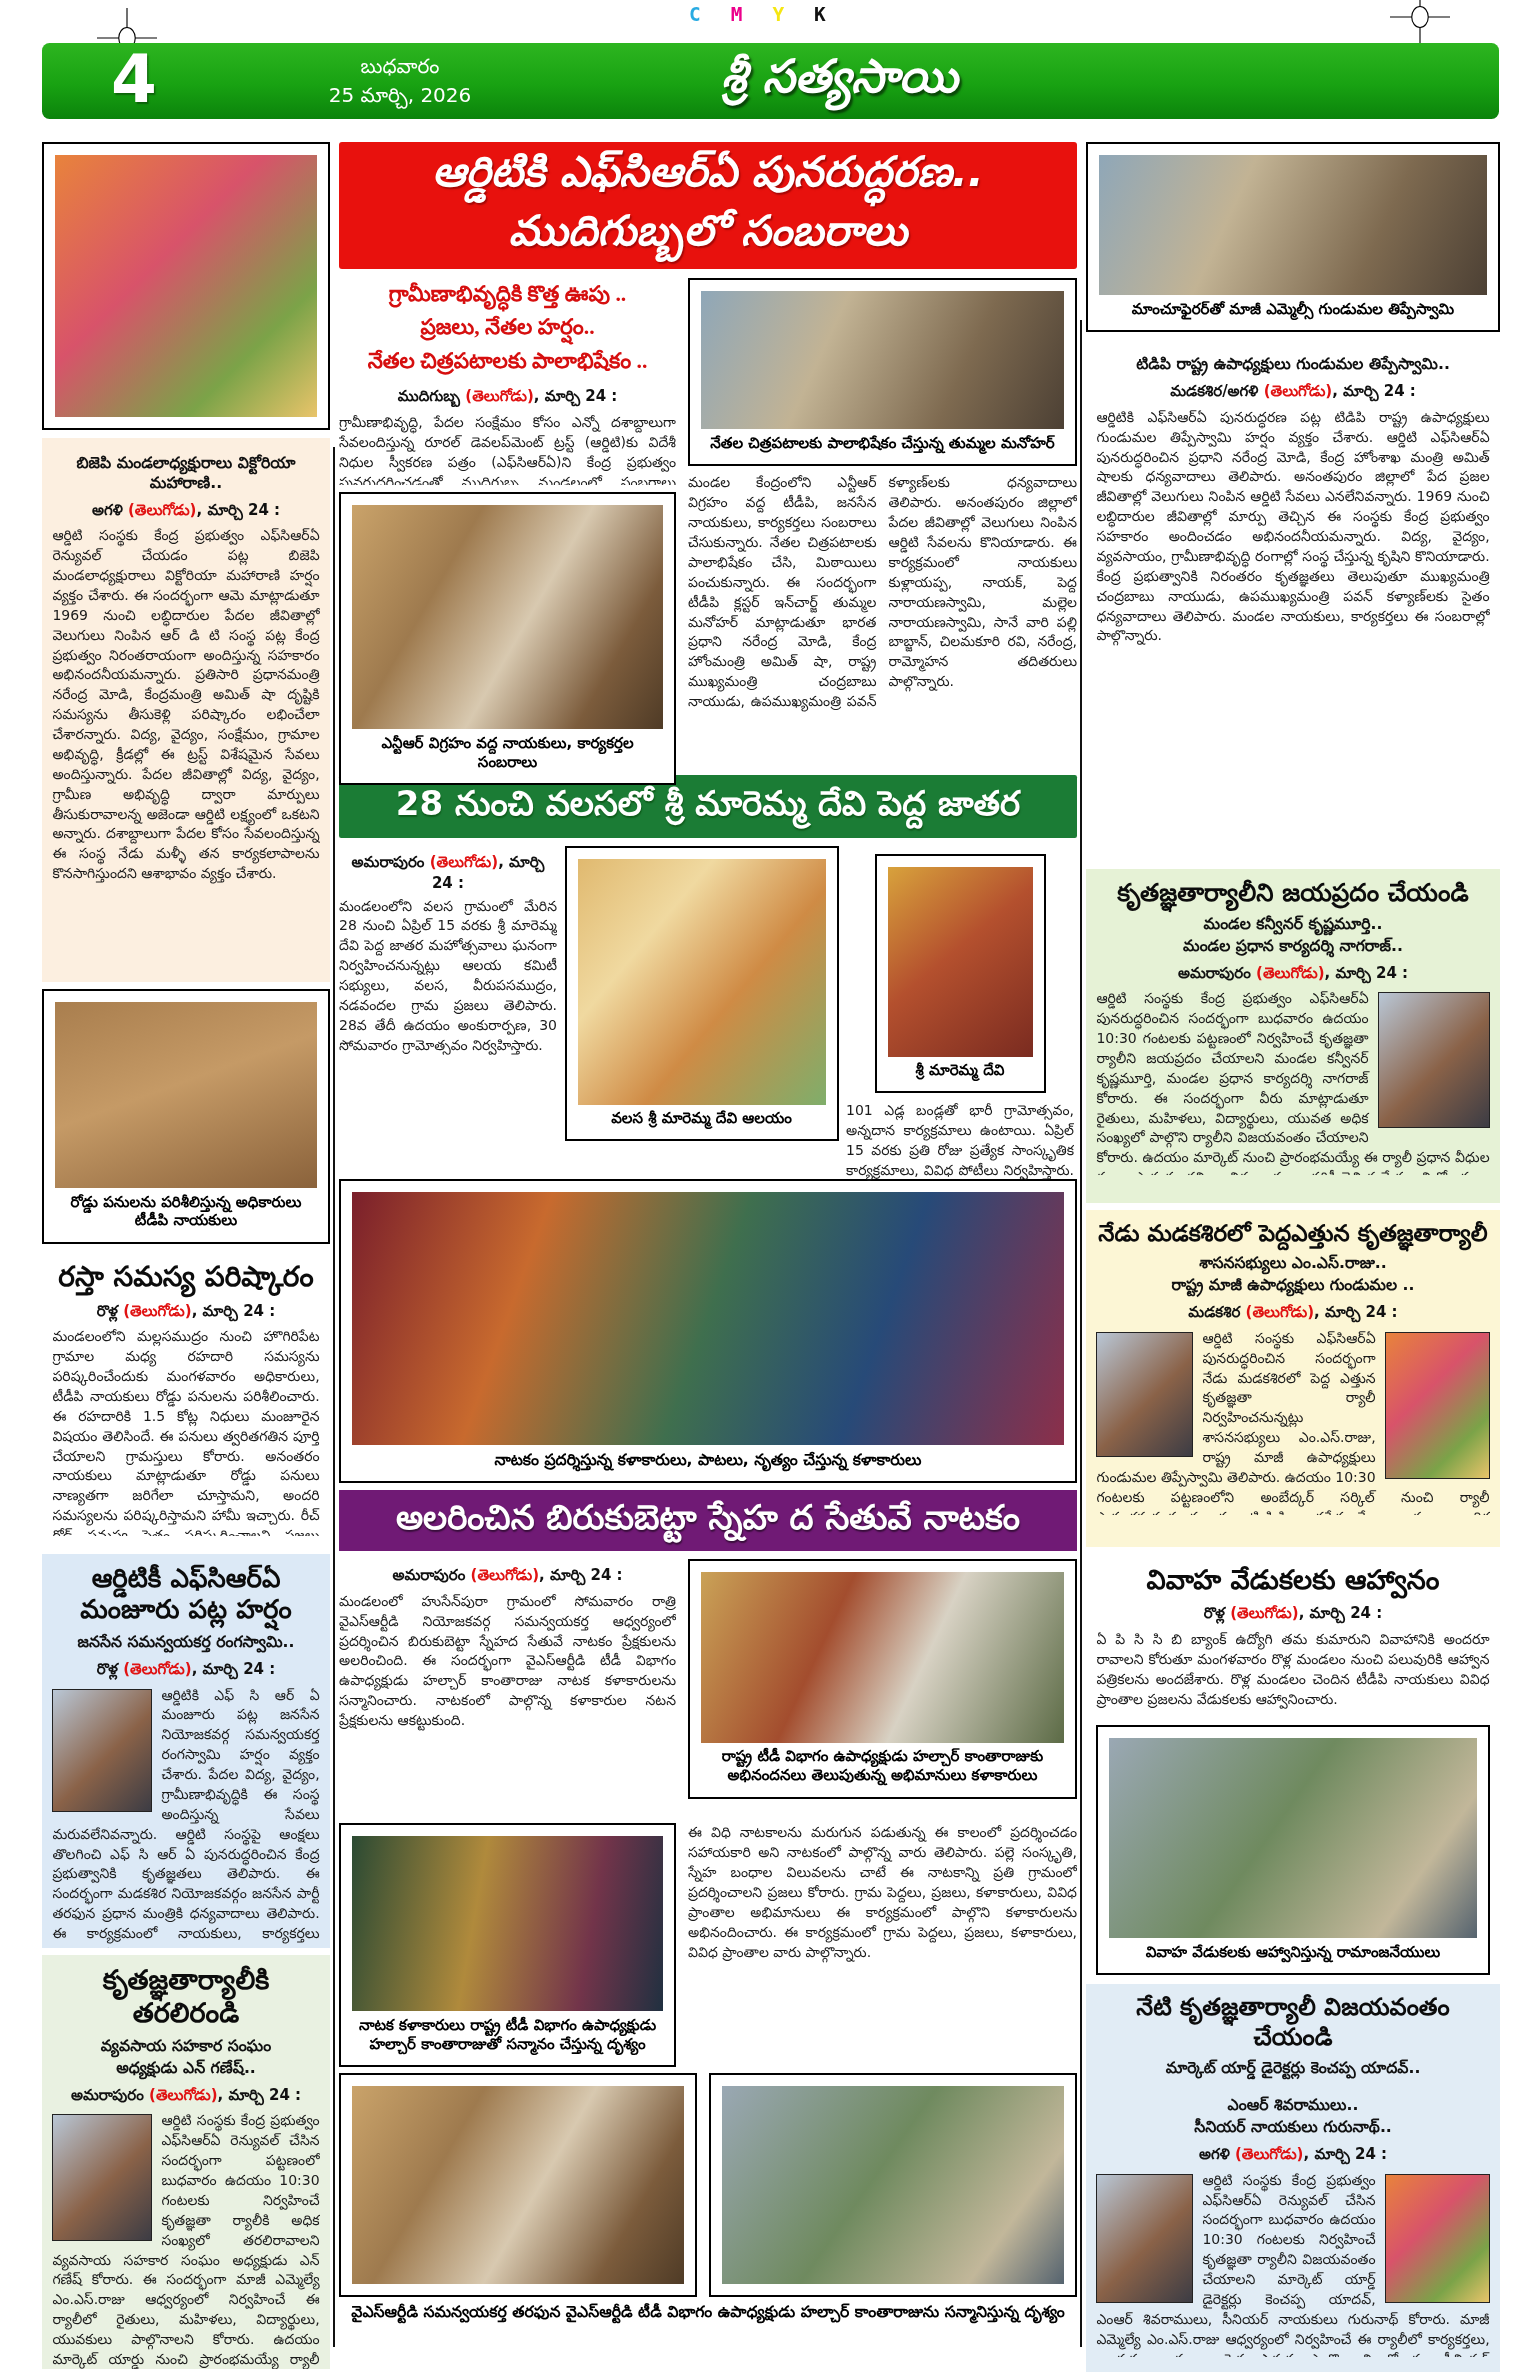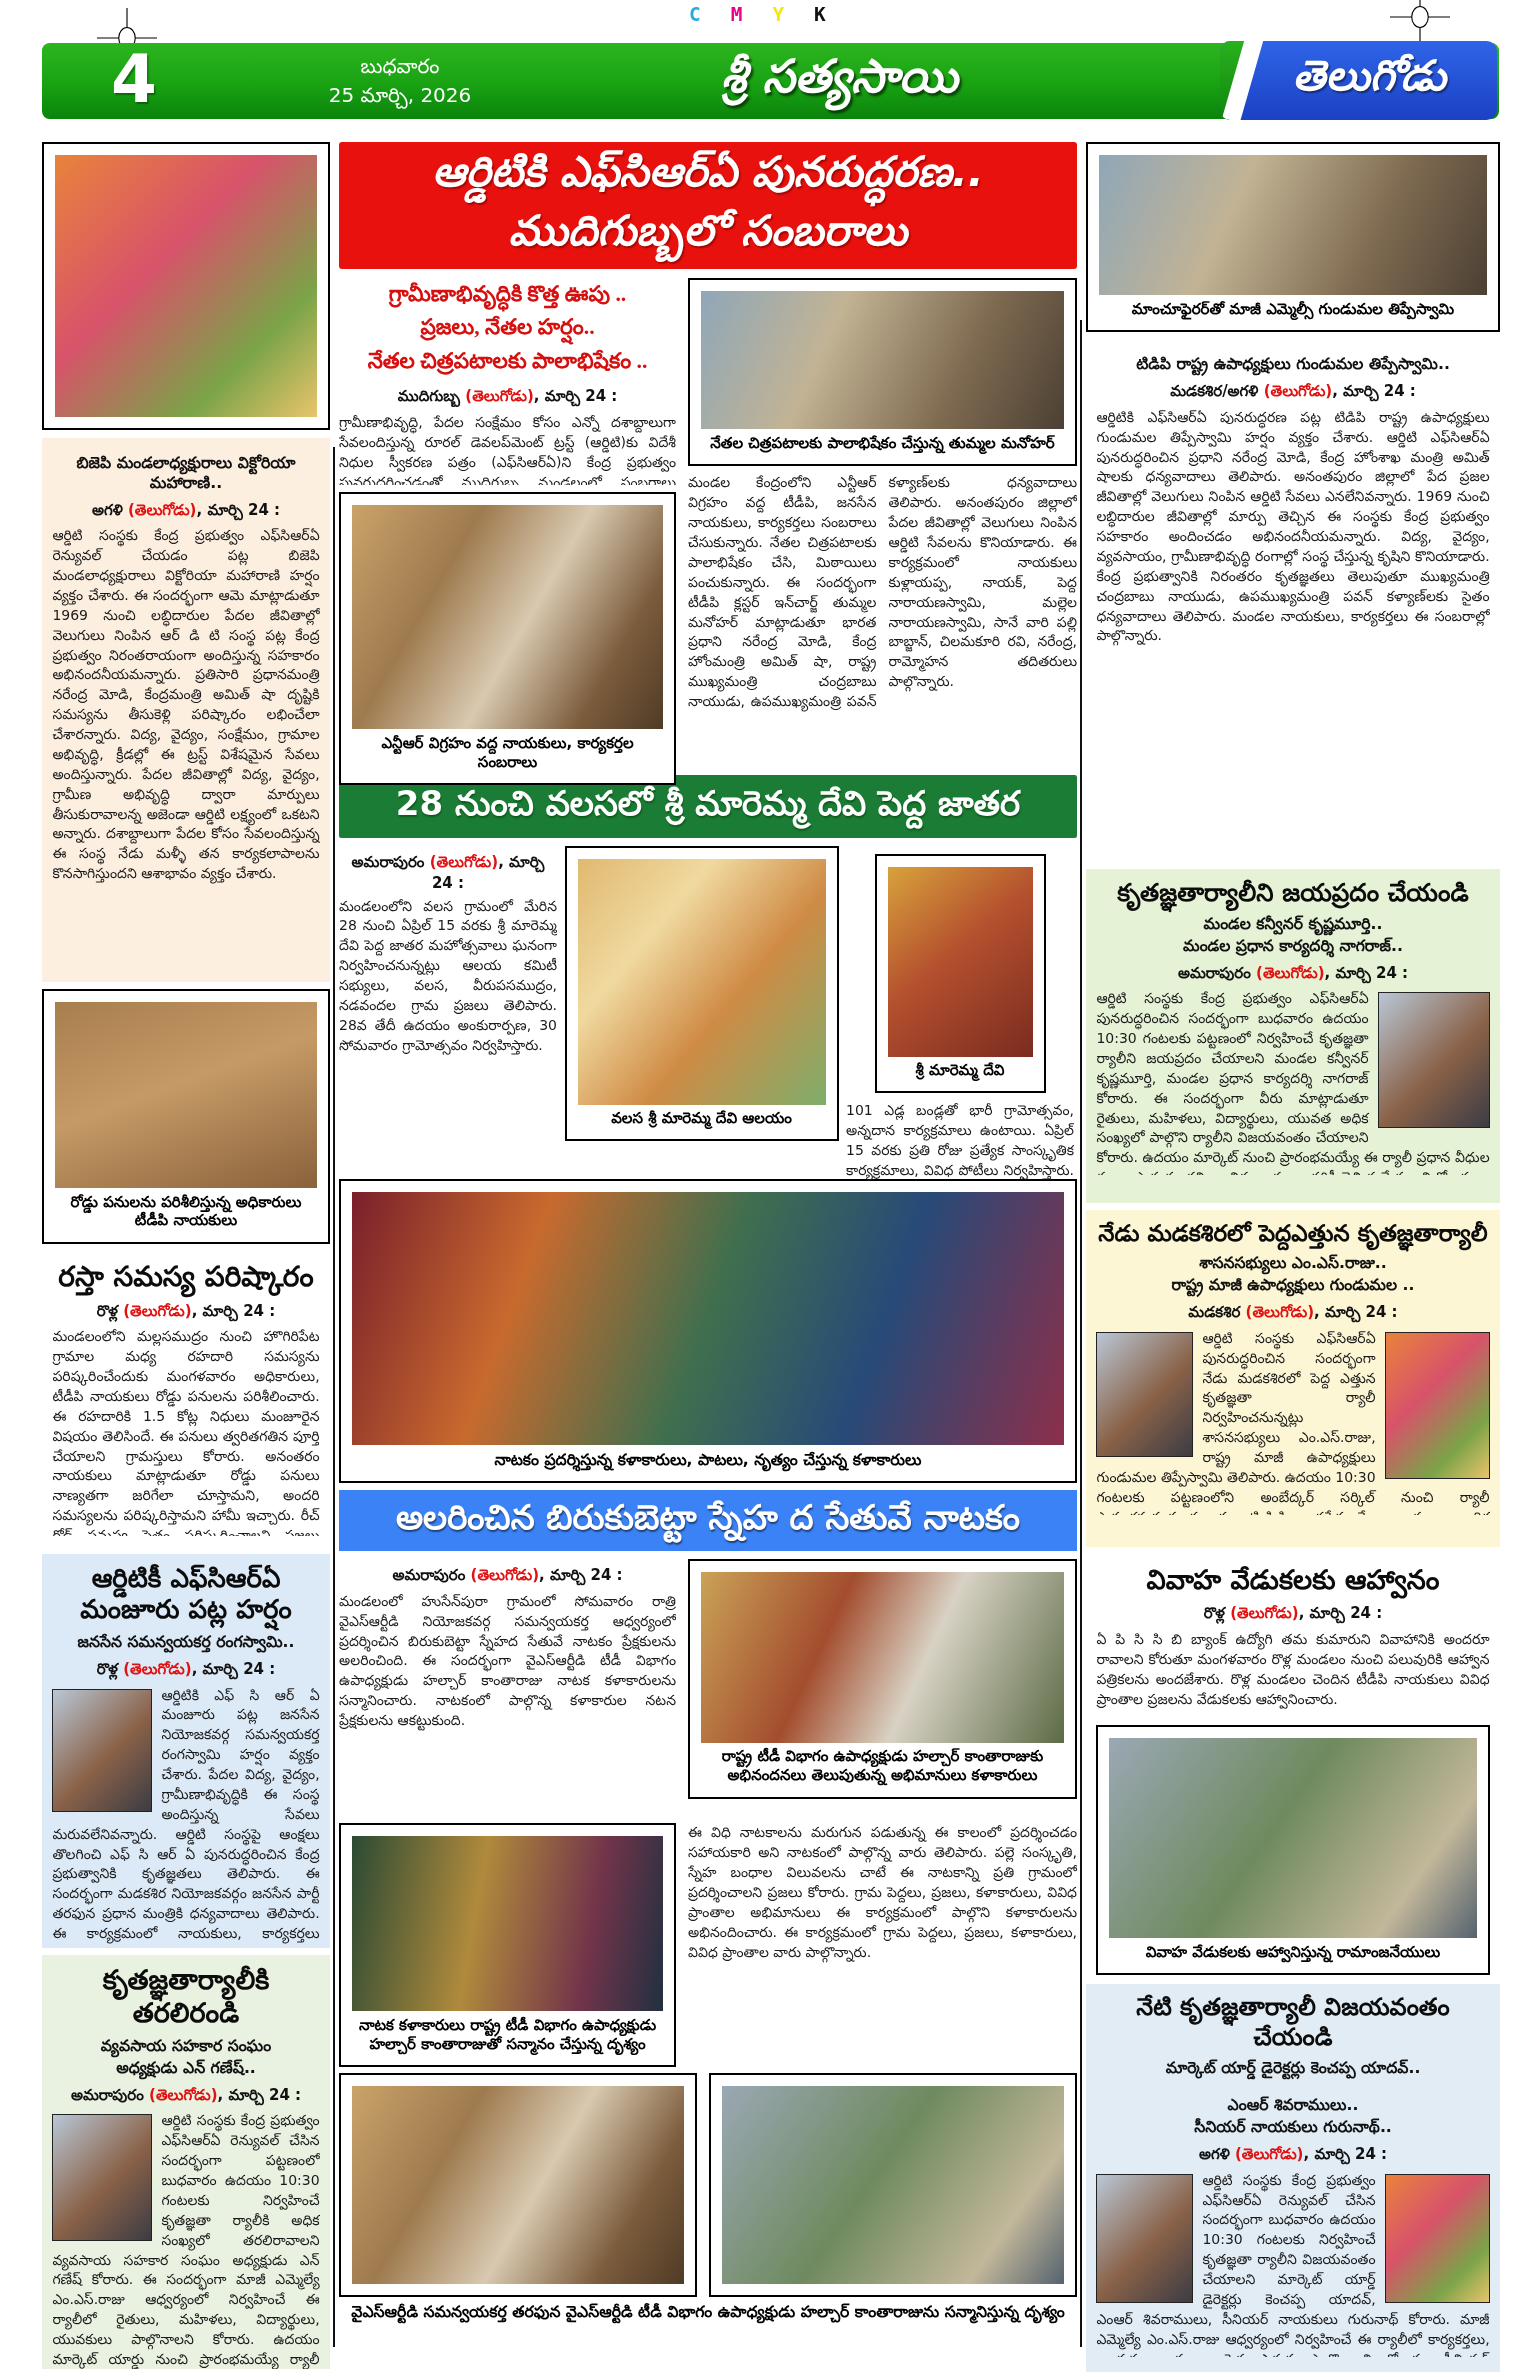--- a/index.html
+++ b/index.html
@@ -48,21 +48,21 @@
   .g-flags{background:linear-gradient(115deg,#caa257,#a34d2e 35%,#d8d2c4 60%,#5c6b46 100%);}
   
   .banner{height:127px;background:#e8110d;display:flex;align-items:center;justify-content:center;border-radius:3px;}
   .banner .t{color:#fff;font-weight:bold;font-style:italic;font-size:42px;text-align:center;text-shadow:1.5px 2.2px 1.5px rgba(120,0,0,.6);}
   .mainrow{display:grid;grid-template-columns:337px 389px;gap:12px;margin-top:9px;height:488px;}
   .deck{color:#d60f0f;font-weight:bold;font-size:21.6px;text-align:center;line-height:1.55;font-family:Liberation Serif, serif;}
   .cols2{column-count:2;column-gap:12px;}
   .greenband{margin-top:9px;height:63px;background:#1b7c35;display:flex;align-items:center;justify-content:center;border-radius:2.2px;}
   .greenband .t{color:#fff;font-weight:bold;font-size:34px;text-shadow:0.7px 1.5px 1.5px rgba(0,60,0,.5);}
   .jatrow{display:grid;grid-template-columns:218px 274px 228px;gap:7.5px;margin-top:7.5px;height:326px;}
-  .darkband{margin-top:7.5px;height:61px;background:#3b82f6;display:flex;align-items:center;justify-content:center;}
+  .darkband{margin-top:7.5px;height:61px;background:#701a75;display:flex;align-items:center;justify-content:center;}
   .darkband .t{color:#fff;font-weight:bold;font-size:34px;text-shadow:0.7px 1.5px 1.5px rgba(0,0,0,.5);}
   .dramarow{display:grid;grid-template-columns:337px 389px;gap:12px;margin-top:7.5px;}
   .twopics{display:grid;grid-template-columns:358px 368px;gap:12px;margin-top:6px;}
   .widecap{font-weight:bold;font-size:15.7px;text-align:center;margin-top:4.5px;color:#000;}
   
   .tint-peach{background:#fcefe0;}
   .tint-blue{background:#dce9f6;}
   .tint-green{background:#e9f1e1;}
   .tint-green2{background:#e6f2d6;}
   .tint-yellow{background:#fcf6d5;}
@@ -92,25 +92,20 @@
     <span class="k">K</span>
   </div>
 
   <div class="masthead">
     <div class="pagenum">4</div>
     <div class="dateblock">
       <div>బుధవారం</div>
       <div>25 మార్చి, 2026</div>
     </div>
     <div class="edition">శ్రీ సత్యసాయి</div>
-    <div class="logo">
-      <div class="greenend"></div>
-      <div class="slash"></div>
-      <div class="word">తెలుగోడు</div>
-    </div>
   </div>
 
   <div class="vrule1"></div>
   <div class="vrule2"></div>
 
   <div class="col-left">
 
     <div class="photo-box">
       <div class="ph g-woman" style="height:262px"></div>
     </div>

